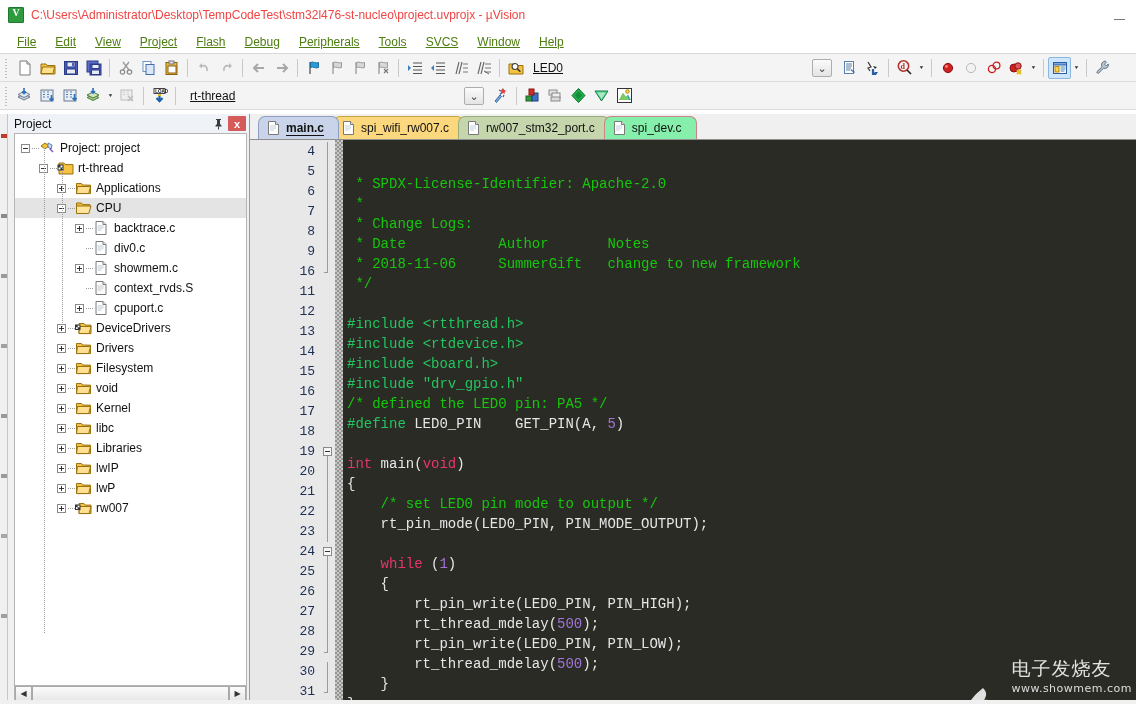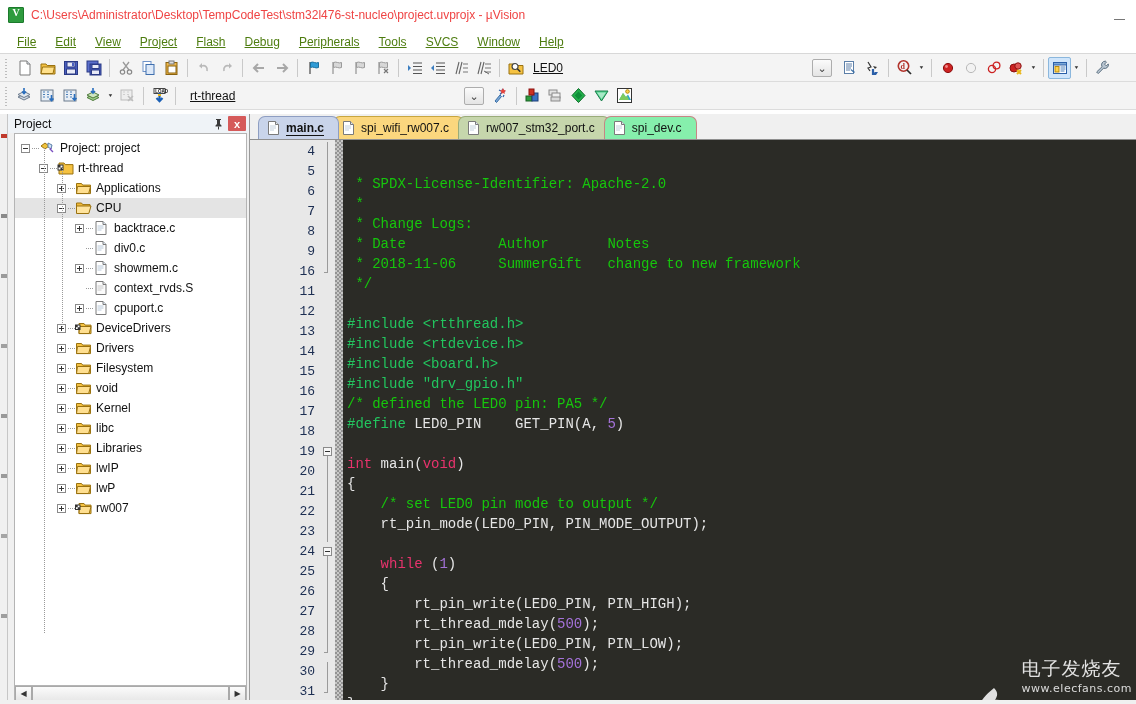--- a/index.html
+++ b/index.html
@@ -1026,21 +1026,21 @@
             <div class="wm-badge">
               <svg width="42" height="42" viewBox="0 0 42 42">
                 <path d="M21 2c5 5 3 9 1 12 7-1 12 4 12 11 0 9-7 15-14 15S6 34 6 25C6 14 14 8 21 2z" fill="#f0f0f0"></path>
                 <circle cx="13" cy="22" r="2.2" fill="#2b2b26"></circle>
                 <circle cx="25" cy="30" r="2.2" fill="#2b2b26"></circle>
                 <path d="M13 22l6 0 6 8" stroke="#2b2b26" stroke-width="1.6" fill="none"></path>
               </svg>
             </div>
             <div class="wm-text">
               <div class="wm-cn">电子发烧友</div>
-              <div class="wm-url">www.elecfans.com</div>
+              <div class="wm-url">www.showmem.com</div>
             </div>
           </div>
         </div>
       </div>
     </div>
   </div>
 
   <div class="bottom-edge"></div>
 </div>
 

